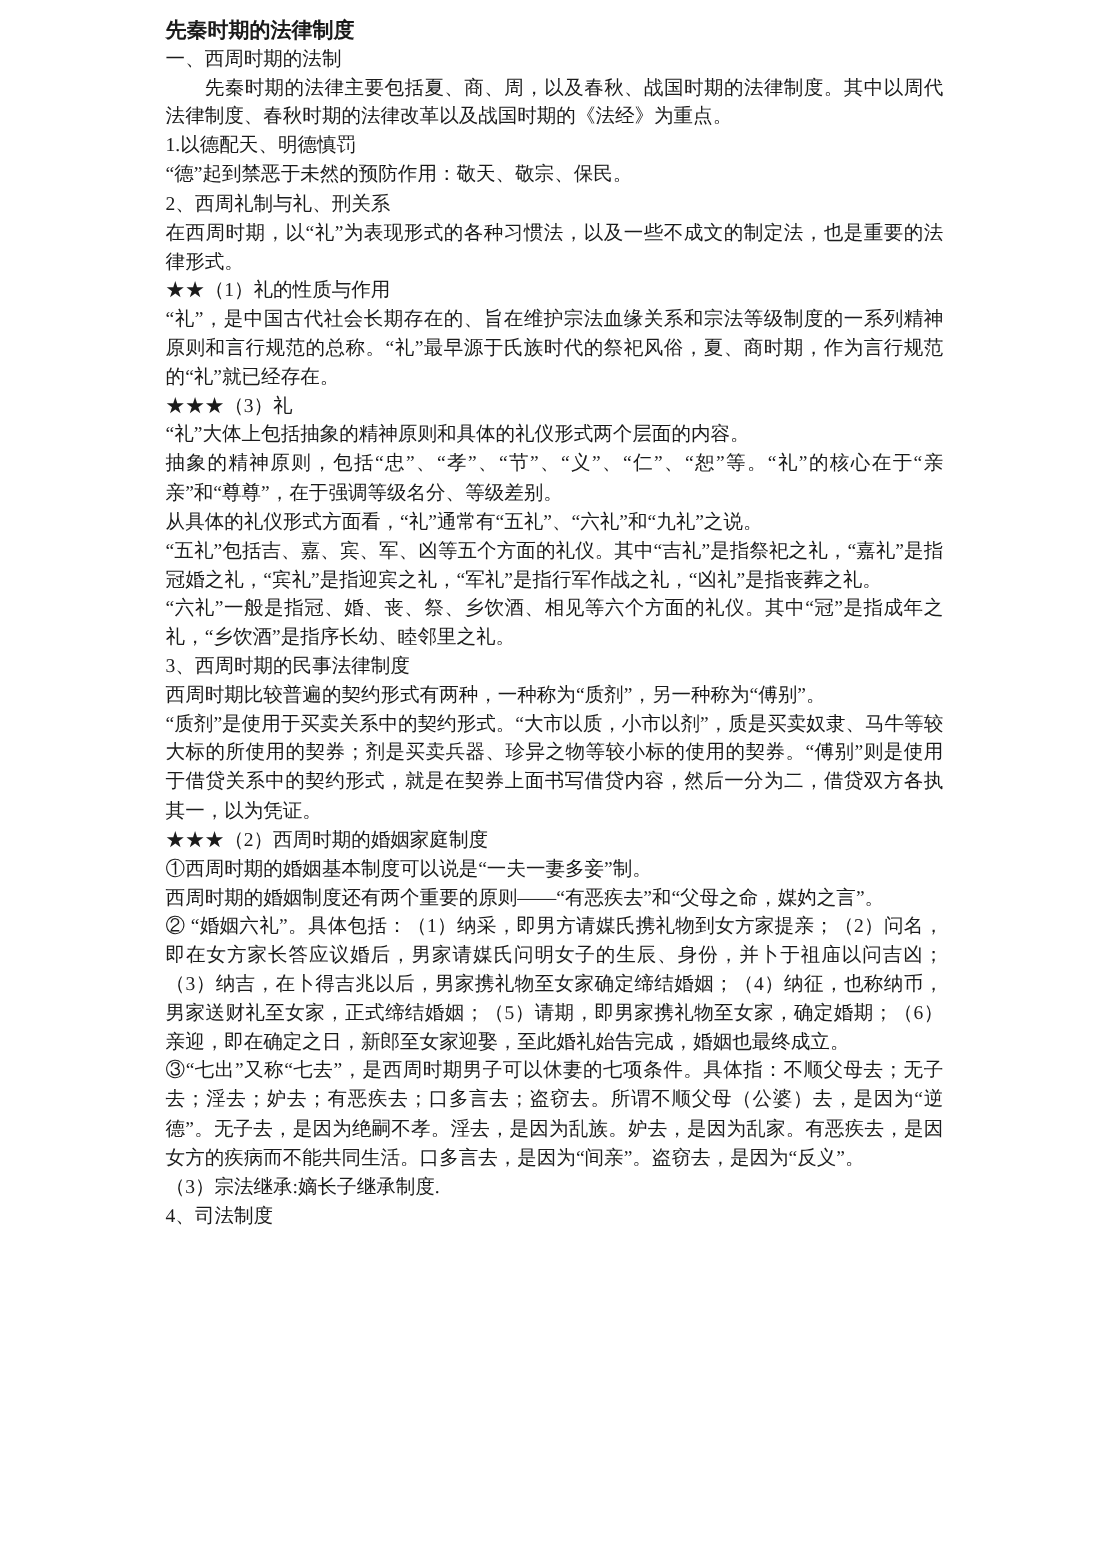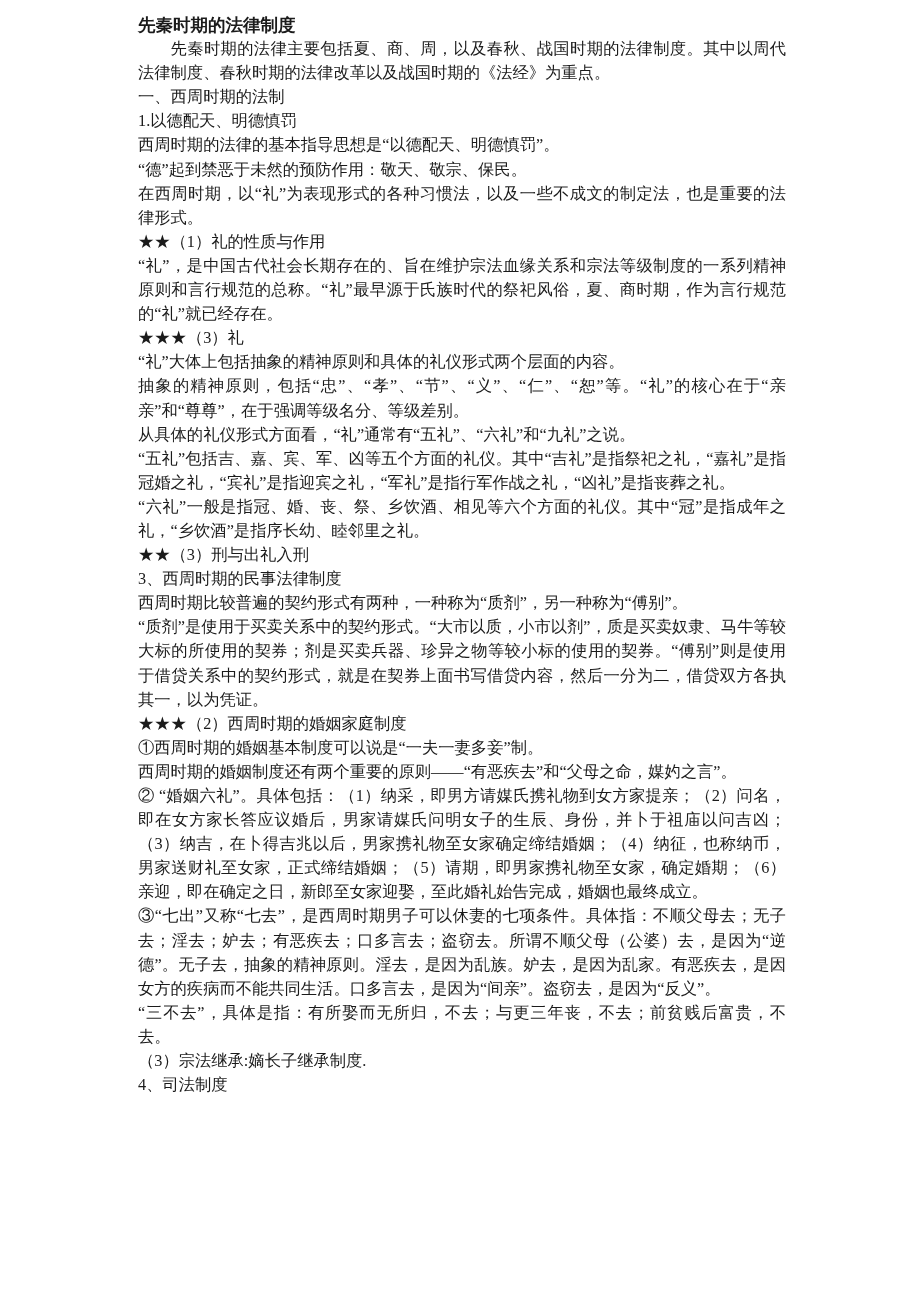--- a/index.html
+++ b/index.html
@@ -40,40 +40,38 @@
   .para.indent {
     text-indent: 2em;
   }
 </style>
 </head>
 <body>
 
 <div class="page">
   <div class="doc">
     <h1 class="doc-title">先秦时期的法律制度</h1>
+    <p class="para">一、西周时期的法制</p>
     <p class="para indent">先秦时期的法律主要包括夏、商、周，以及春秋、战国时期的法律制度。其中以周代法律制度、春秋时期的法律改革以及战国时期的《法经》为重点。</p>
-    <p class="para">一、西周时期的法制</p>
     <p class="para">1.以德配天、明德慎罚</p>
-    <p class="para">西周时期的法律的基本指导思想是“以德配天、明德慎罚”。</p>
     <p class="para">“德”起到禁恶于未然的预防作用：敬天、敬宗、保民。</p>
+    <p class="para">2、西周礼制与礼、刑关系</p>
     <p class="para">在西周时期，以“礼”为表现形式的各种习惯法，以及一些不成文的制定法，也是重要的法律形式。</p>
     <p class="para">★★（1）礼的性质与作用</p>
     <p class="para">“礼”，是中国古代社会长期存在的、旨在维护宗法血缘关系和宗法等级制度的一系列精神原则和言行规范的总称。“礼”最早源于氏族时代的祭祀风俗，夏、商时期，作为言行规范的“礼”就已经存在。</p>
     <p class="para">★★★（3）礼</p>
     <p class="para">“礼”大体上包括抽象的精神原则和具体的礼仪形式两个层面的内容。</p>
     <p class="para">抽象的精神原则，包括“忠”、“孝”、“节”、“义”、“仁”、“恕”等。“礼”的核心在于“亲亲”和“尊尊”，在于强调等级名分、等级差别。</p>
     <p class="para">从具体的礼仪形式方面看，“礼”通常有“五礼”、“六礼”和“九礼”之说。</p>
     <p class="para">“五礼”包括吉、嘉、宾、军、凶等五个方面的礼仪。其中“吉礼”是指祭祀之礼，“嘉礼”是指冠婚之礼，“宾礼”是指迎宾之礼，“军礼”是指行军作战之礼，“凶礼”是指丧葬之礼。</p>
     <p class="para">“六礼”一般是指冠、婚、丧、祭、乡饮酒、相见等六个方面的礼仪。其中“冠”是指成年之礼，“乡饮酒”是指序长幼、睦邻里之礼。</p>
-    <p class="para">★★（3）刑与出礼入刑</p>
     <p class="para">3、西周时期的民事法律制度</p>
     <p class="para">西周时期比较普遍的契约形式有两种，一种称为“质剂”，另一种称为“傅别”。</p>
     <p class="para">“质剂”是使用于买卖关系中的契约形式。“大市以质，小市以剂”，质是买卖奴隶、马牛等较大标的所使用的契券；剂是买卖兵器、珍异之物等较小标的使用的契券。“傅别”则是使用于借贷关系中的契约形式，就是在契券上面书写借贷内容，然后一分为二，借贷双方各执其一，以为凭证。</p>
     <p class="para">★★★（2）西周时期的婚姻家庭制度</p>
     <p class="para">①西周时期的婚姻基本制度可以说是“一夫一妻多妾”制。</p>
     <p class="para">西周时期的婚姻制度还有两个重要的原则——“有恶疾去”和“父母之命，媒妁之言”。</p>
     <p class="para">② “婚姻六礼”。具体包括：（1）纳采，即男方请媒氏携礼物到女方家提亲；（2）问名，即在女方家长答应议婚后，男家请媒氏问明女子的生辰、身份，并卜于祖庙以问吉凶；（3）纳吉，在卜得吉兆以后，男家携礼物至女家确定缔结婚姻；（4）纳征，也称纳币，男家送财礼至女家，正式缔结婚姻；（5）请期，即男家携礼物至女家，确定婚期；（6）亲迎，即在确定之日，新郎至女家迎娶，至此婚礼始告完成，婚姻也最终成立。</p>
-    <p class="para">③“七出”又称“七去”，是西周时期男子可以休妻的七项条件。具体指：不顺父母去；无子去；淫去；妒去；有恶疾去；口多言去；盗窃去。所谓不顺父母（公婆）去，是因为“逆德”。无子去，抽象的精神原则。淫去，是因为乱族。妒去，是因为乱家。有恶疾去，是因女方的疾病而不能共同生活。口多言去，是因为“间亲”。盗窃去，是因为“反义”。</p>
-    <p class="para">“三不去”，具体是指：有所娶而无所归，不去；与更三年丧，不去；前贫贱后富贵，不去。</p>
+    <p class="para">③“七出”又称“七去”，是西周时期男子可以休妻的七项条件。具体指：不顺父母去；无子去；淫去；妒去；有恶疾去；口多言去；盗窃去。所谓不顺父母（公婆）去，是因为“逆德”。无子去，是因为绝嗣不孝。淫去，是因为乱族。妒去，是因为乱家。有恶疾去，是因女方的疾病而不能共同生活。口多言去，是因为“间亲”。盗窃去，是因为“反义”。</p>
     <p class="para">（3）宗法继承:嫡长子继承制度.</p>
     <p class="para">4、司法制度</p>
   </div>
 </div>
 
 </body></html>

